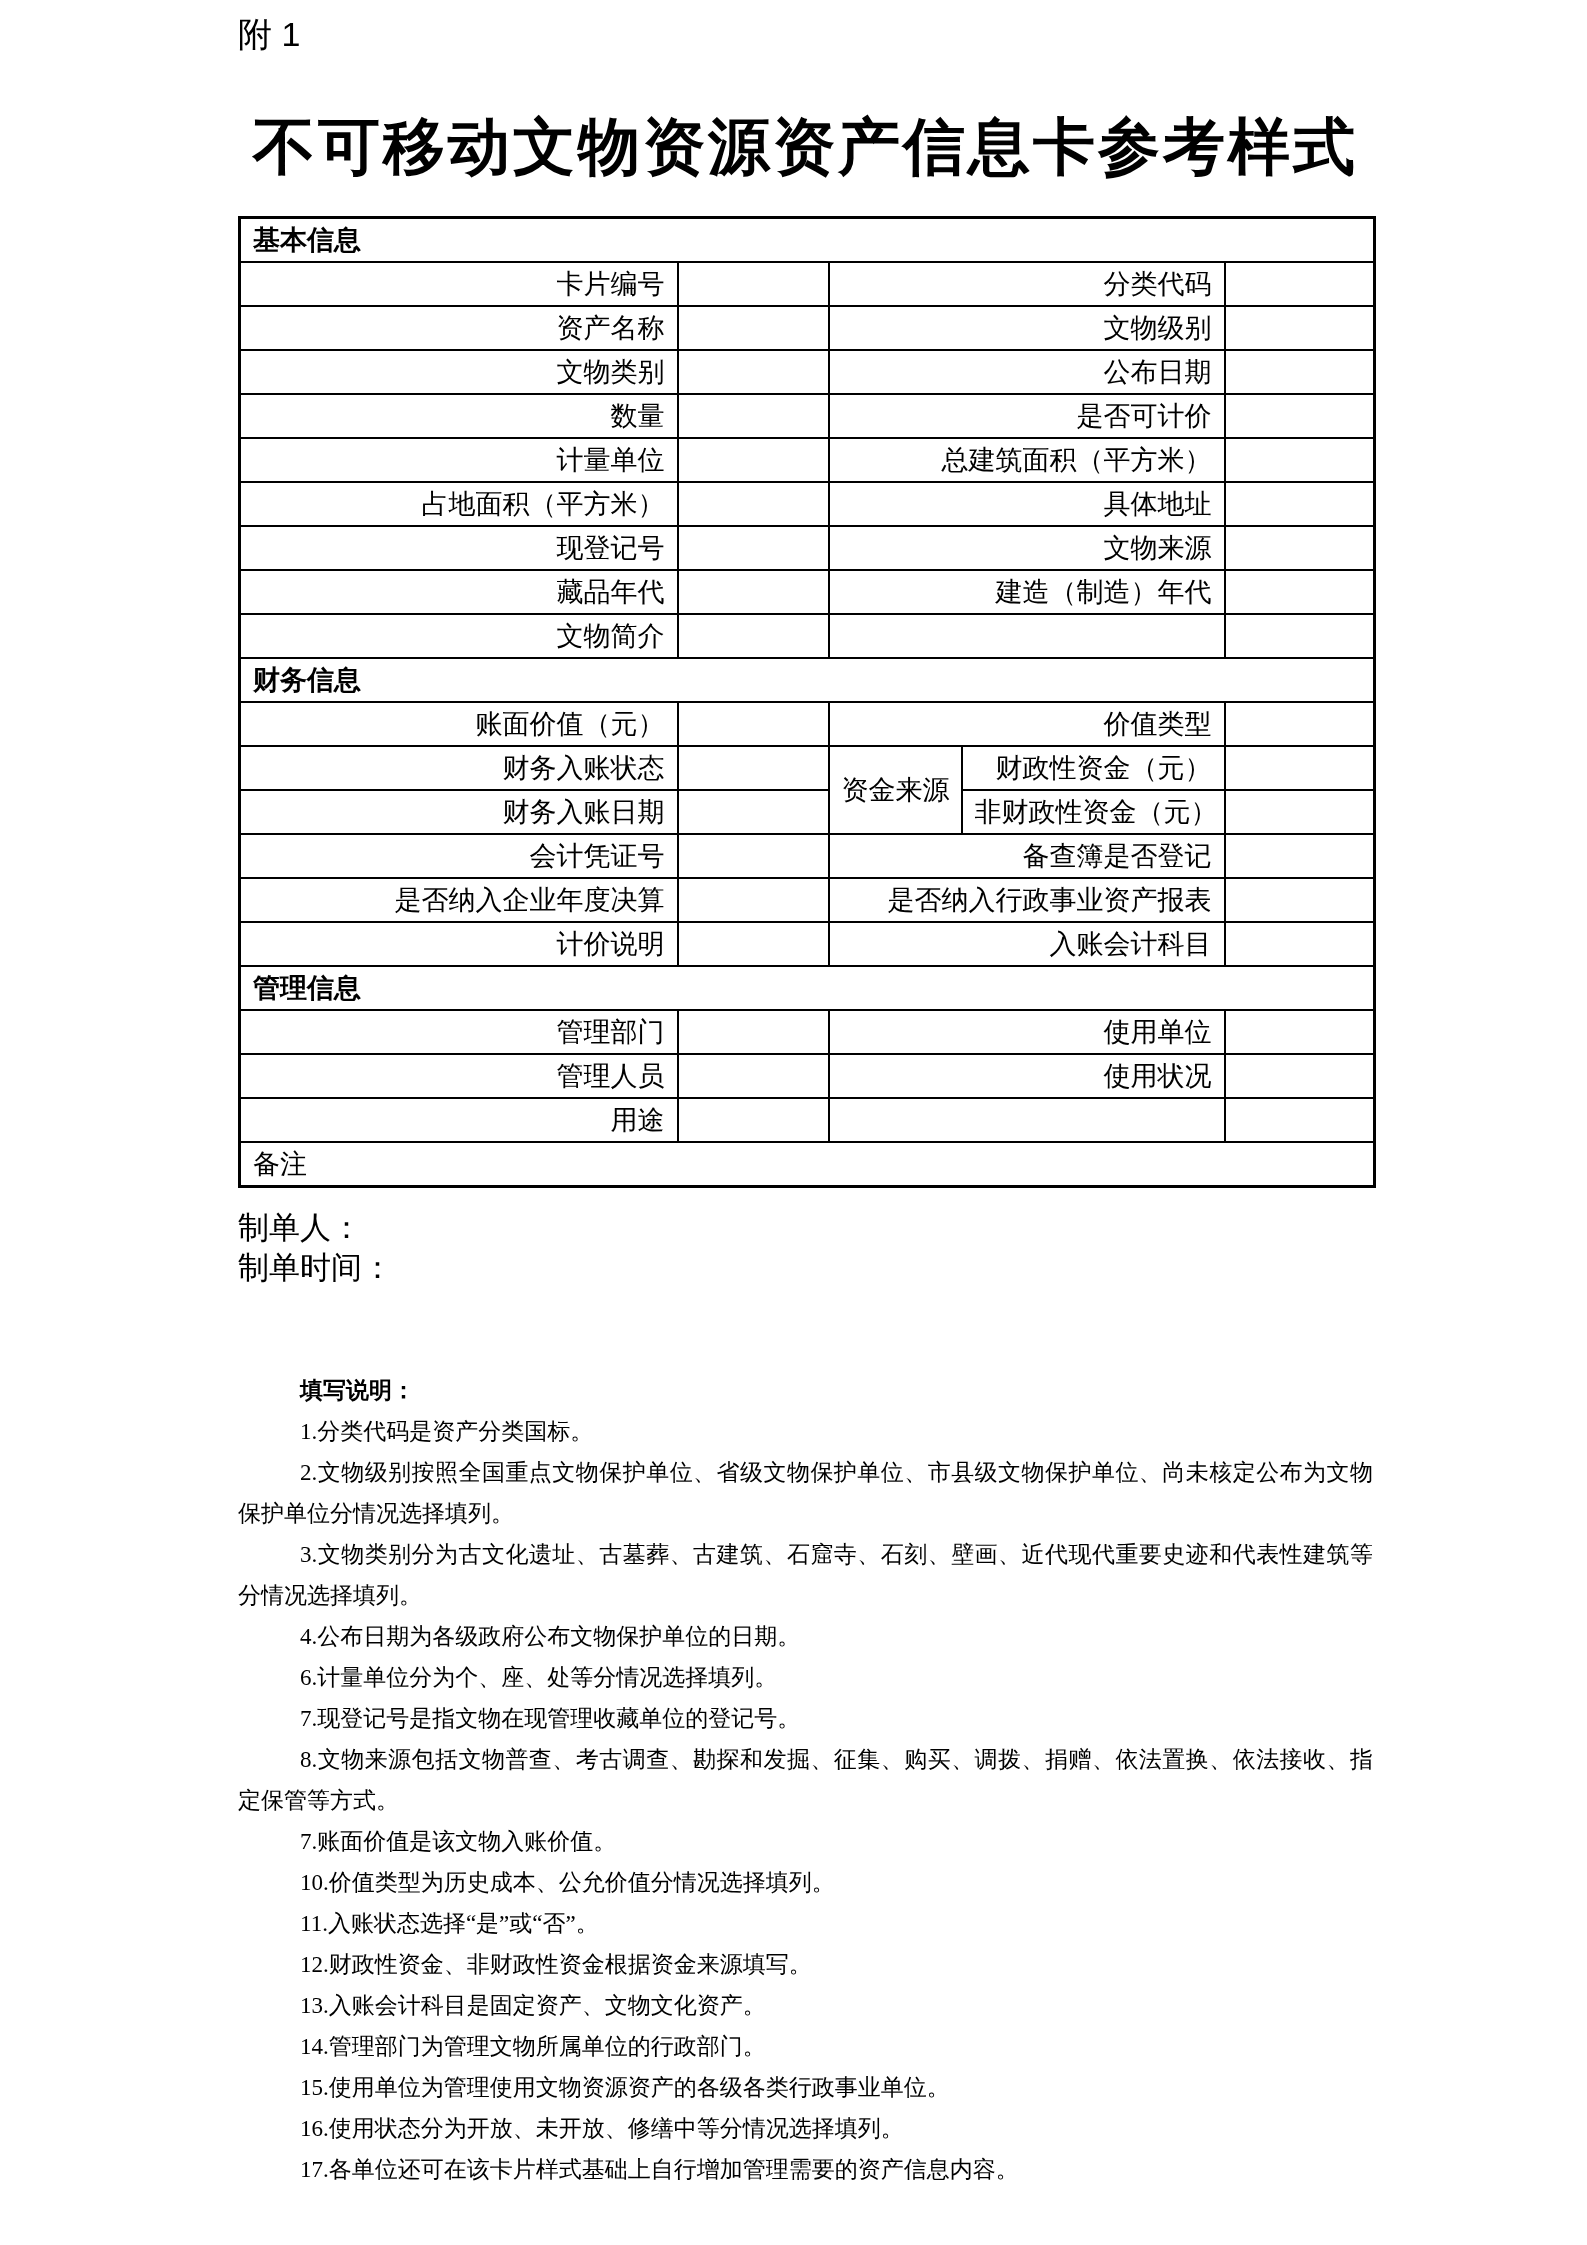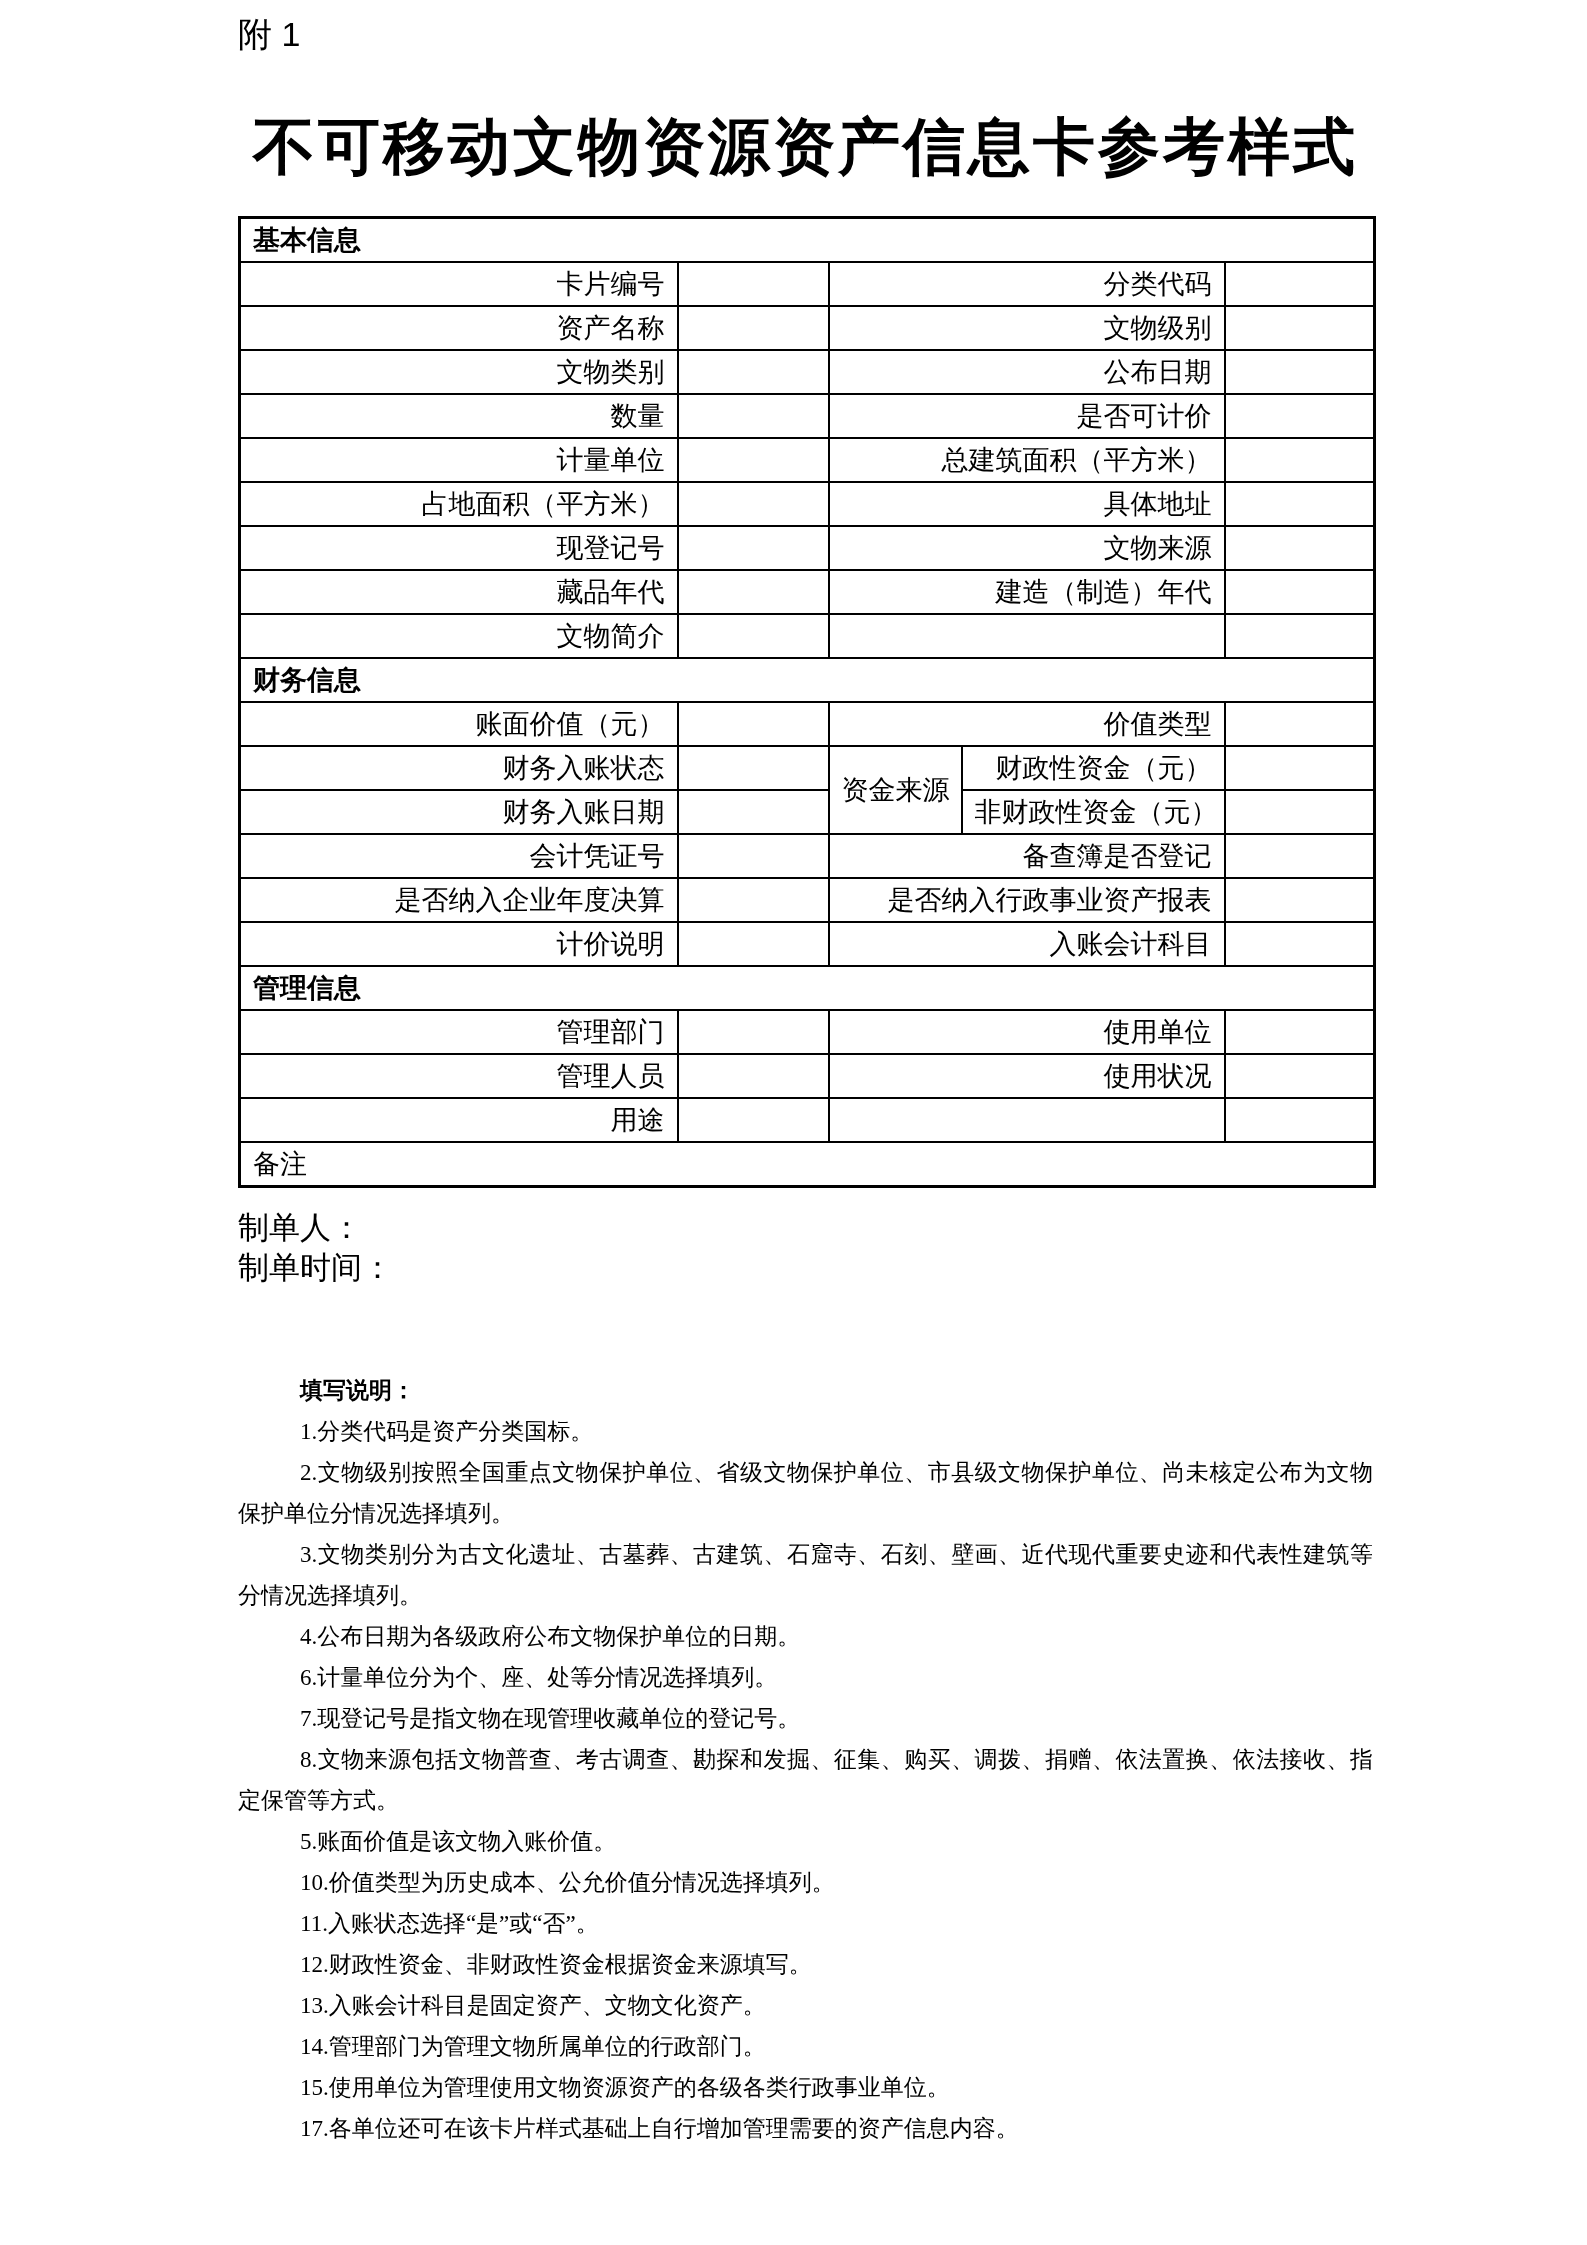--- a/index.html
+++ b/index.html
@@ -188,23 +188,24 @@
 
   <div class="notes">
     <p class="notes-heading">填写说明：</p>
     <p>1.分类代码是资产分类国标。</p>
     <p>2.文物级别按照全国重点文物保护单位、省级文物保护单位、市县级文物保护单位、尚未核定公布为文物保护单位分情况选择填列。</p>
     <p>3.文物类别分为古文化遗址、古墓葬、古建筑、石窟寺、石刻、壁画、近代现代重要史迹和代表性建筑等分情况选择填列。</p>
     <p>4.公布日期为各级政府公布文物保护单位的日期。</p>
     <p>6.计量单位分为个、座、处等分情况选择填列。</p>
     <p>7.现登记号是指文物在现管理收藏单位的登记号。</p>
     <p>8.文物来源包括文物普查、考古调查、勘探和发掘、征集、购买、调拨、捐赠、依法置换、依法接收、指定保管等方式。</p>
-    <p>5.账面价值是该文物入账价值。</p>
+    <p>7.账面价值是该文物入账价值。</p>
     <p>10.价值类型为历史成本、公允价值分情况选择填列。</p>
     <p>11.入账状态选择“是”或“否”。</p>
     <p>12.财政性资金、非财政性资金根据资金来源填写。</p>
     <p>13.入账会计科目是固定资产、文物文化资产。</p>
     <p>14.管理部门为管理文物所属单位的行政部门。</p>
     <p>15.使用单位为管理使用文物资源资产的各级各类行政事业单位。</p>
+    <p>16.使用状态分为开放、未开放、修缮中等分情况选择填列。</p>
     <p>17.各单位还可在该卡片样式基础上自行增加管理需要的资产信息内容。</p>
   </div>
 
 </div>
 
 </body></html>

